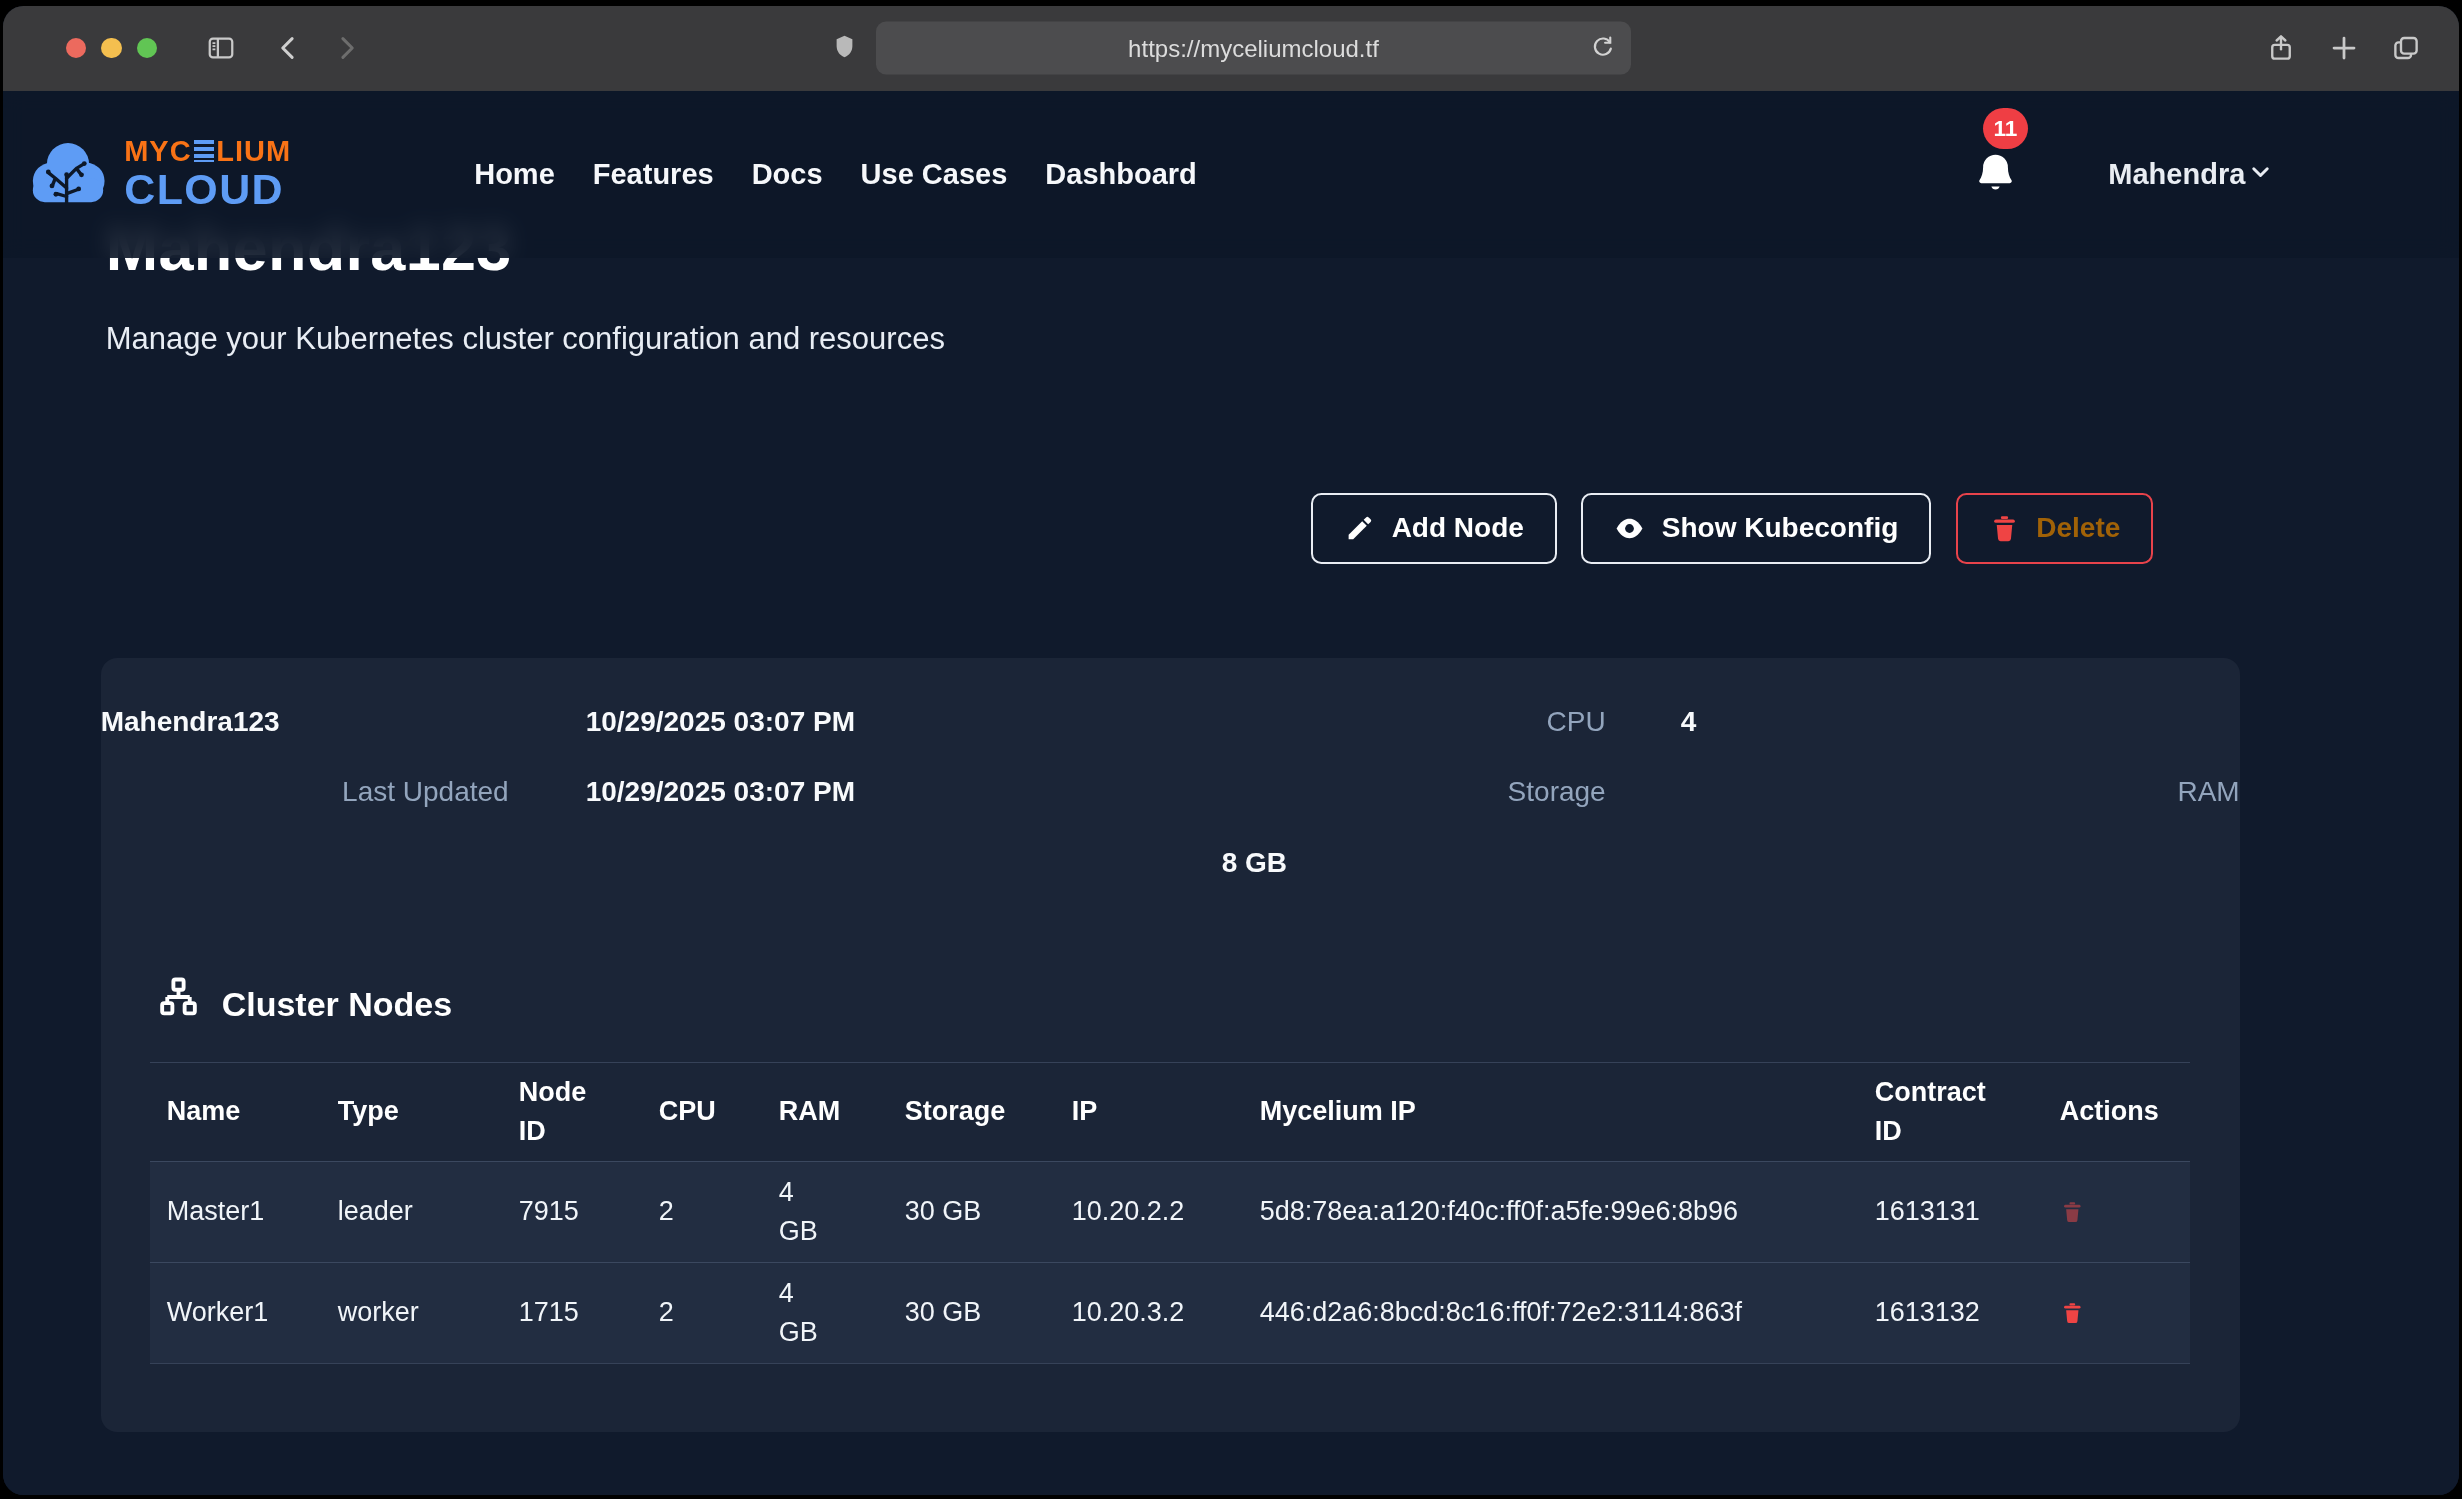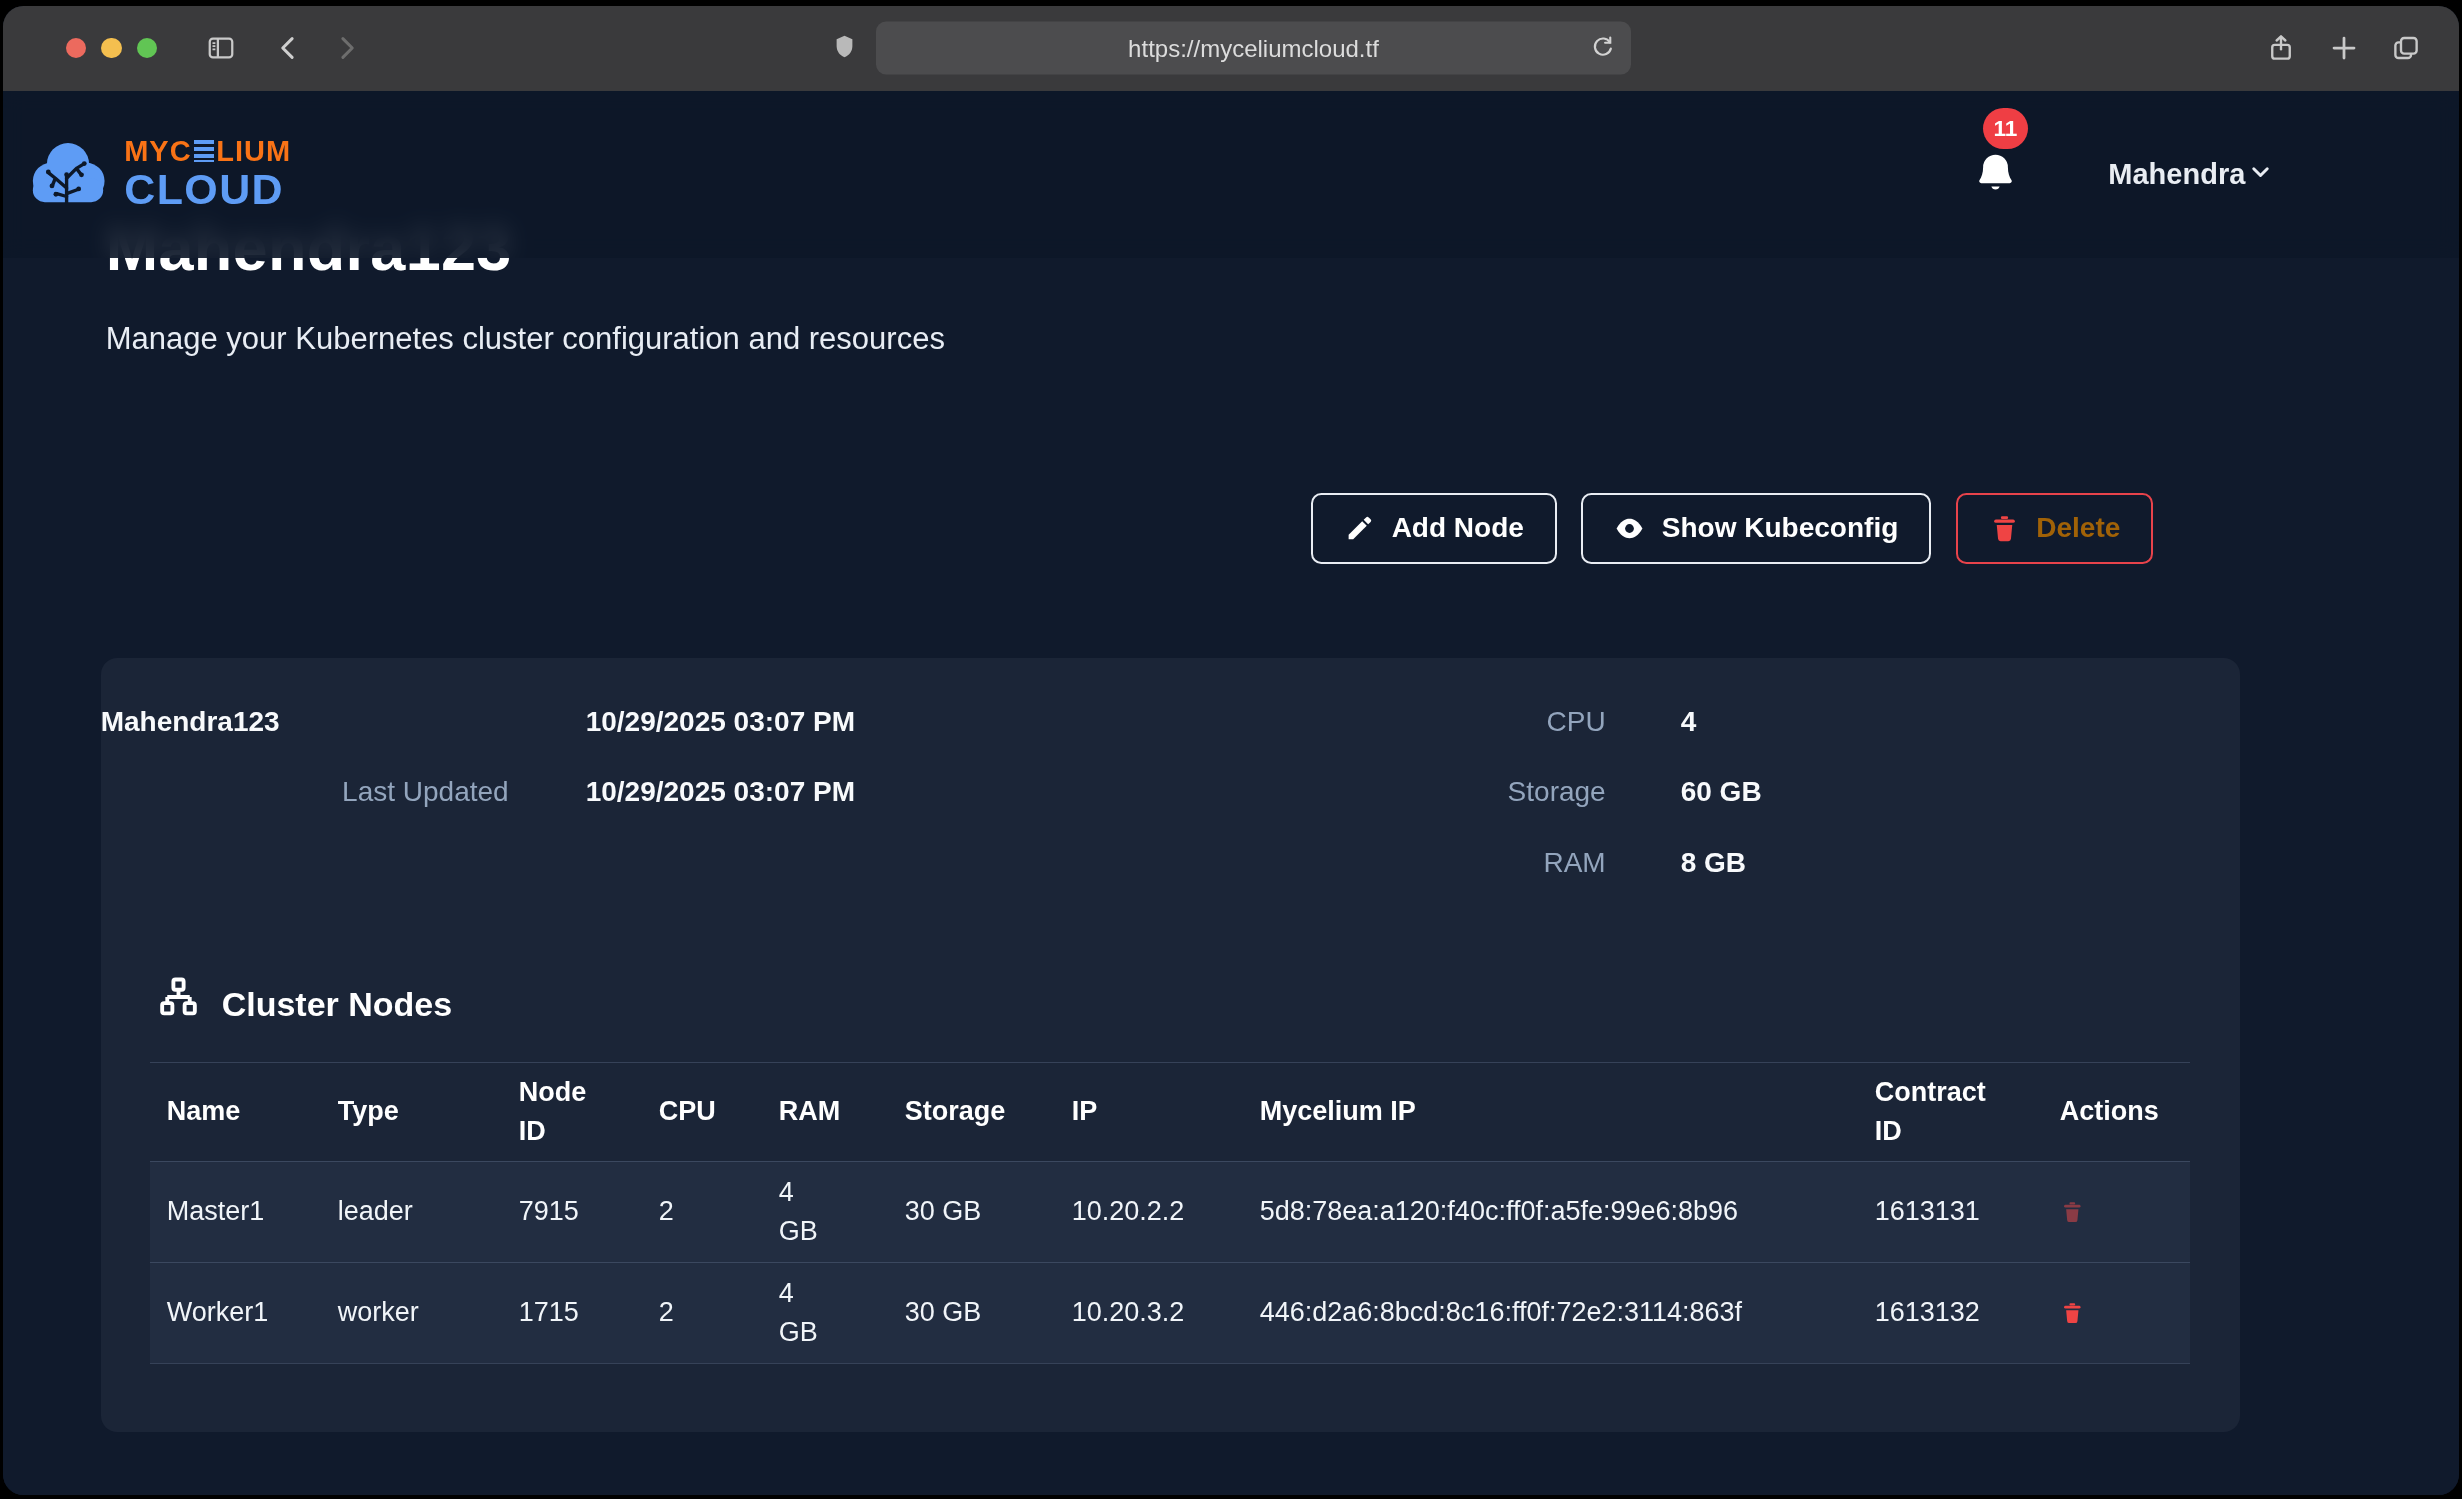--- a/index.html
+++ b/index.html
@@ -210,20 +210,27 @@
           <div class="brand-text">
             <span class="brand-line1">
               <span>MYC</span>
                 <span class="brand-e"></span>
                 <span>LIUM</span>
             </span>
             <span class="brand-line2">CLOUD</span>
           </div>
         </div>
 
+        <div class="nav-links">
+          <span class="nav-link">Home</span>
+          <span class="nav-link">Features</span>
+          <span class="nav-link">Docs</span>
+          <span class="nav-link">Use Cases</span>
+          <span class="nav-link">Dashboard</span>
+        </div>
 
         <div class="nav-right">
           <div class="bellwrap">
             <span class="badge">11</span>
             <svg viewBox="0 0 24 24" fill="#ffffff">
               <path d="M12 2.5 a6.6 6.6 0 0 0 -6.6 6.6 c0 3.3-.9 5.5-1.9 6.9 -.5.7 0 1.7.9 1.7 h15.2 c.9 0 1.4-1 .9-1.7 -1-1.4-1.9-3.6-1.9-6.9 A6.6 6.6 0 0 0 12 2.5 z"></path>
               <path d="M9.8 19.5 a2.3 2.3 0 0 0 4.4 0 z"></path>
             </svg>
           </div>
           <div class="user">
@@ -265,21 +272,20 @@
           <div class="dgrid left">
             <div class="dvalue">Mahendra123</div>
             <div class="dvalue">10/29/2025 03:07 PM</div>
             <div class="dlabel">Last Updated</div>
             <div class="dvalue">10/29/2025 03:07 PM</div>
           </div>
           <div class="dgrid right">
             <div class="dlabel">CPU</div>
             <div class="dvalue">4</div>
             <div class="dlabel">Storage</div>
-            <div class="dvalue">60 GB</div>
             <div class="dlabel">RAM</div>
             <div class="dvalue">8 GB</div>
           </div>
         </div>
 
         <div class="cluster-head">
           <svg viewBox="0 0 24 24" fill="none" stroke="#ffffff" stroke-width="1.9">
             <rect x="9.5" y="2.2" width="5" height="5" rx="1"></rect>
             <path d="M12 7.2 v3.6 M6.5 10.8 h11 M6.5 10.8 v3 M17.5 10.8 v3"></path>
             <rect x="4" y="13.8" width="5" height="5" rx="1"></rect>

